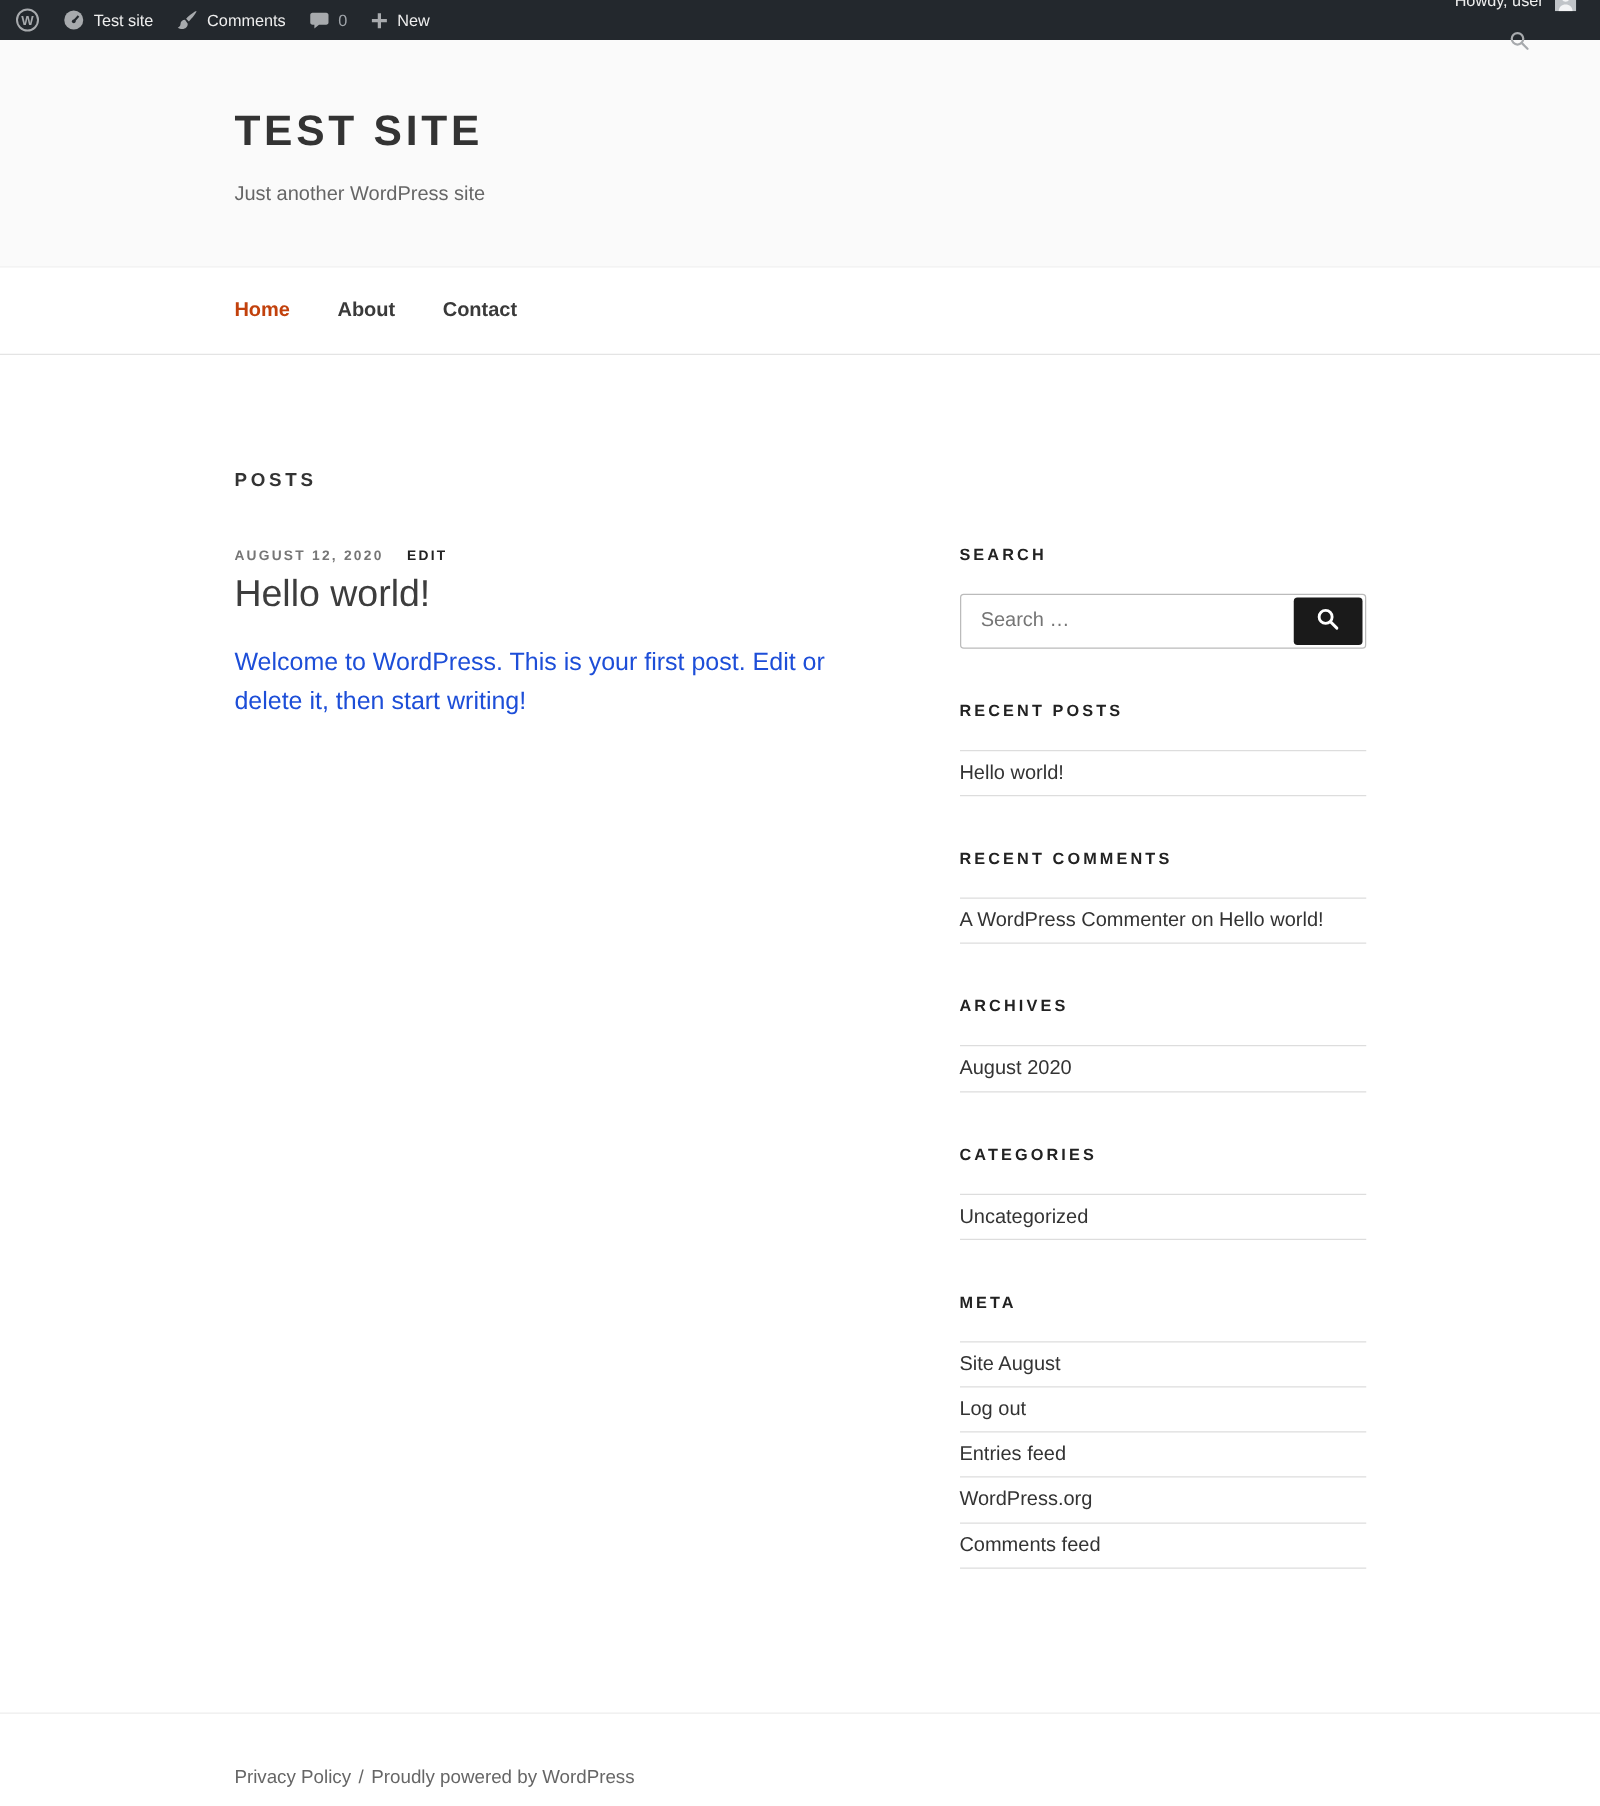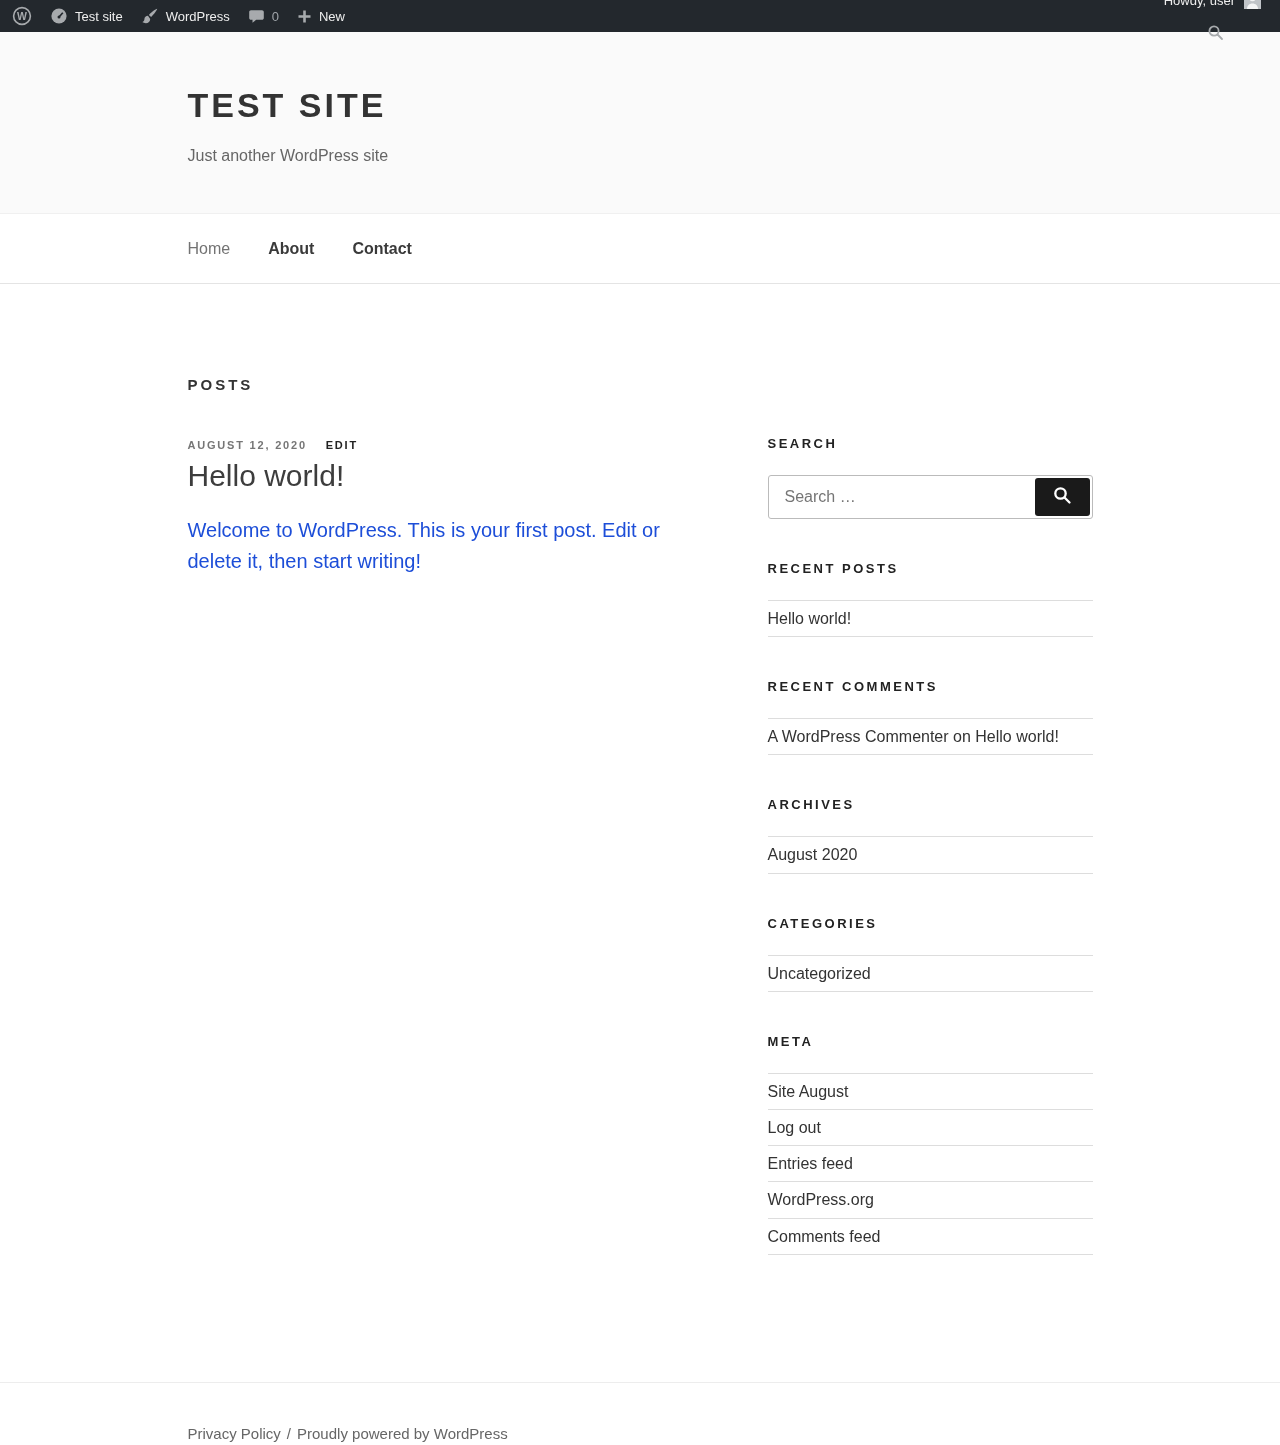--- a/index.html
+++ b/index.html
@@ -47,37 +47,37 @@
     color: #333333;
     cursor: pointer;
   }
   .site-tagline { margin: 22px 0 0; font-size: 16px; color: #666666; }
 
   
   .main-nav { background: #ffffff; border-top: 1px solid #f0f0f0; border-bottom: 1px solid #e4e4e4; }
   .main-nav ul { list-style: none; margin: 0; padding: 0; display: flex; align-items: center; height: 69px; }
   .main-nav li { margin-right: 38px; }
   .main-nav a { text-decoration: none; font-size: 16px; font-weight: 700; color: #3a3a3a; }
-  .main-nav li.current a { color: #737373; font-weight: 400; text-align: right; }
+  .main-nav li.current a { color: #c2410c; font-weight: 700; text-align: right; }
 
   
   .site-content { padding: 92px 0 115px; }
   .content-flex { display: flex; justify-content: space-between; align-items: flex-start; }
   .main-col { width: 530px; }
   .page-title { margin: 0 0 46px; font-size: 15px; font-weight: 800; letter-spacing: 3px; color: #333333; }
   .entry-meta { font-size: 11px; font-weight: 700; letter-spacing: 1.8px; }
   .entry-date { color: #767676; margin-right: 14px; text-decoration: none; }
   .edit-link { color: #222222; text-decoration: none; cursor: pointer; }
   .entry-title { margin: 8px 0 22px; font-size: 30px; font-weight: 400; color: #3d3d3d; cursor: pointer; }
   .entry-body { margin: 0; font-size: 20px; line-height: 1.55; color: #1d4ed8; }
 
   
   .sidebar { width: 325px; margin-top: 60px; font-size: 16px; }
   .widget { margin-bottom: 42px; }
-  .widget:last-child { margin-bottom: 12px; }
+  .widget:last-child { margin-bottom: 0; }
   .widget-title { margin: 0 0 24px; font-size: 13px; font-weight: 800; letter-spacing: 2.5px; color: #222222; }
   .search-form { position: relative; }
   .search-input {
     width: 100%;
     height: 44px;
     border: 1px solid #bbbbbb;
     border-radius: 3px;
     padding: 0 72px 0 16px;
     font-size: 16px;
     color: #444444;
@@ -129,21 +129,21 @@
     </span>
     <span>Test site</span>
   </div>
   <div class="ab-item">
     <span class="ab-icon">
       <svg width="18" height="18" viewBox="0 0 18 18">
         <path d="M16.2 1.8c-1.6.2-5.6 3.4-8.3 6.1l2.2 2.2c2.7-2.7 5.9-6.7 6.1-8.3z" fill="#a7aaad"></path>
         <path d="M7 8.8C5 8.8 3.4 10.2 3.4 12.2c0 1.4-1 2.3-2.2 2.9 1 .7 2.3 1.1 3.6 1.1 2.6 0 4.4-1.7 4.4-4.2z" fill="#a7aaad"></path>
       </svg>
     </span>
-    <span>WordPress</span>
+    <span>Comments</span>
   </div>
   <div class="ab-item">
     <span class="ab-icon">
       <svg width="17" height="17" viewBox="0 0 17 17">
         <path d="M3 2.2h11c1 0 1.8.8 1.8 1.8v6c0 1-.8 1.8-1.8 1.8H8.2l-3.7 3v-3H3c-1 0-1.8-.8-1.8-1.8V4c0-1 .8-1.8 1.8-1.8z" fill="#a7aaad"></path>
       </svg>
     </span>
     <span class="ab-count">0</span>
   </div>
   <div class="ab-item">

